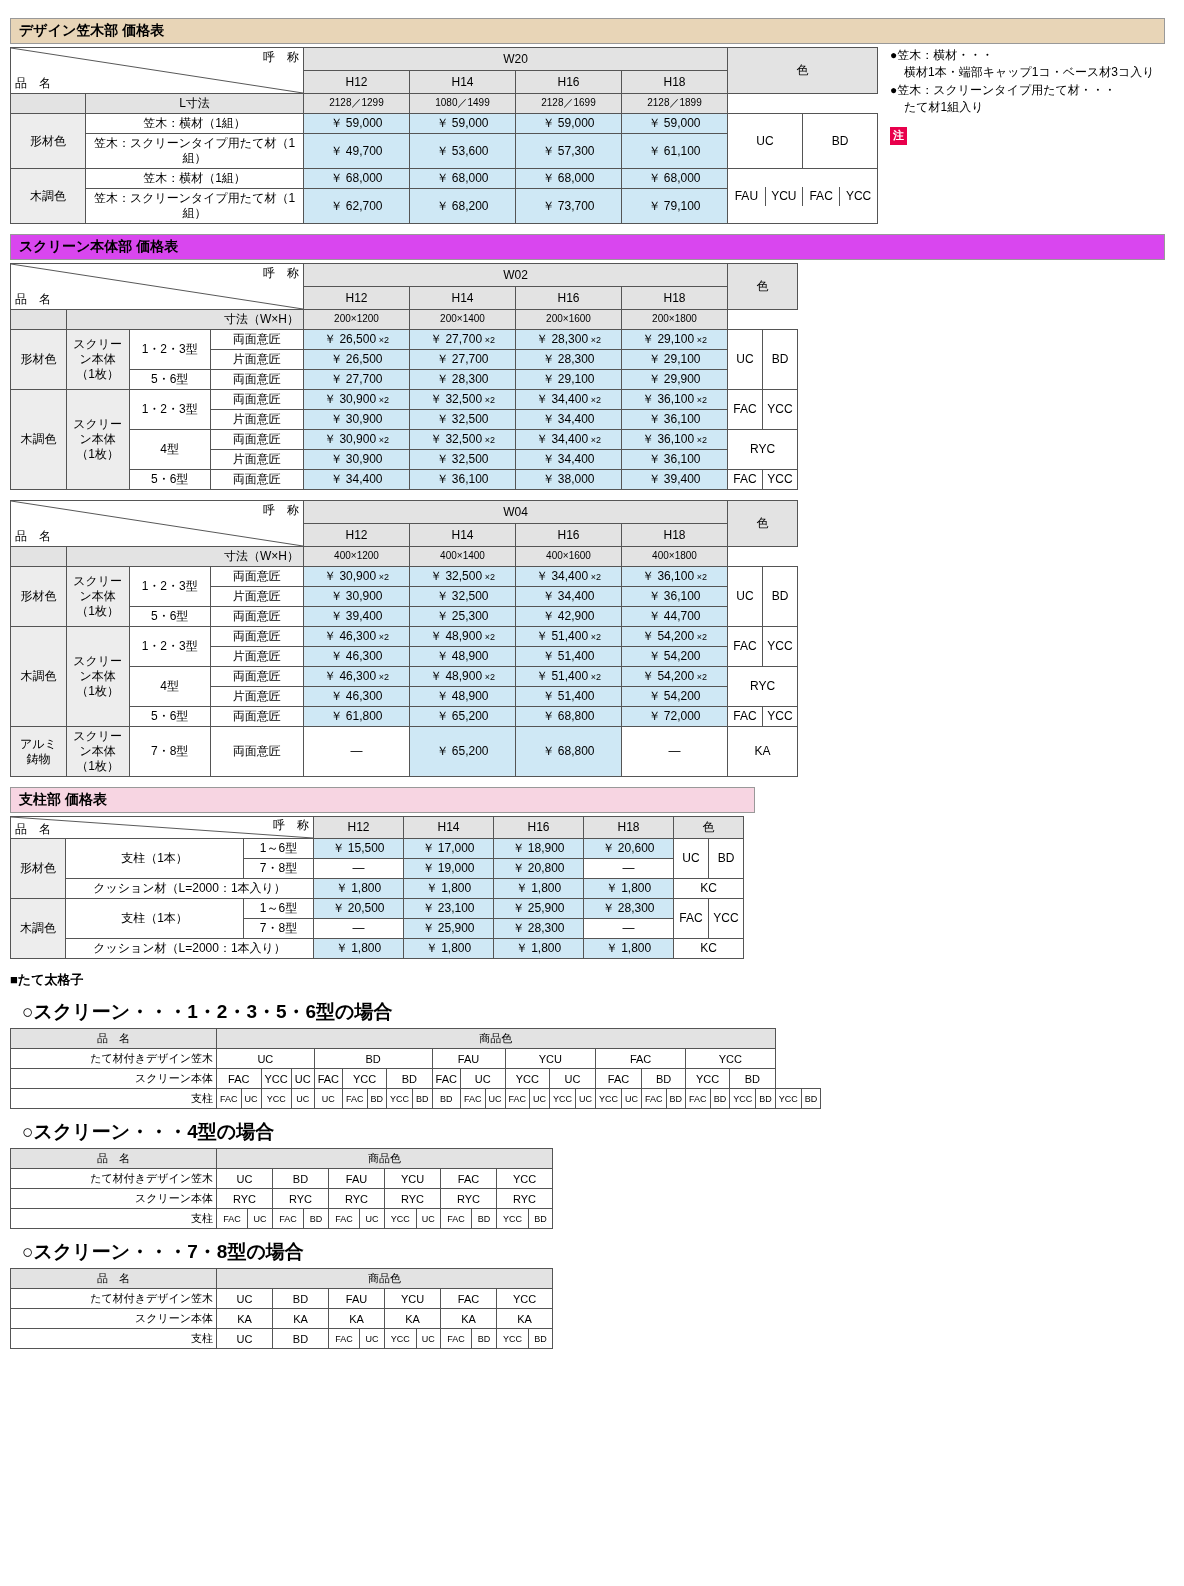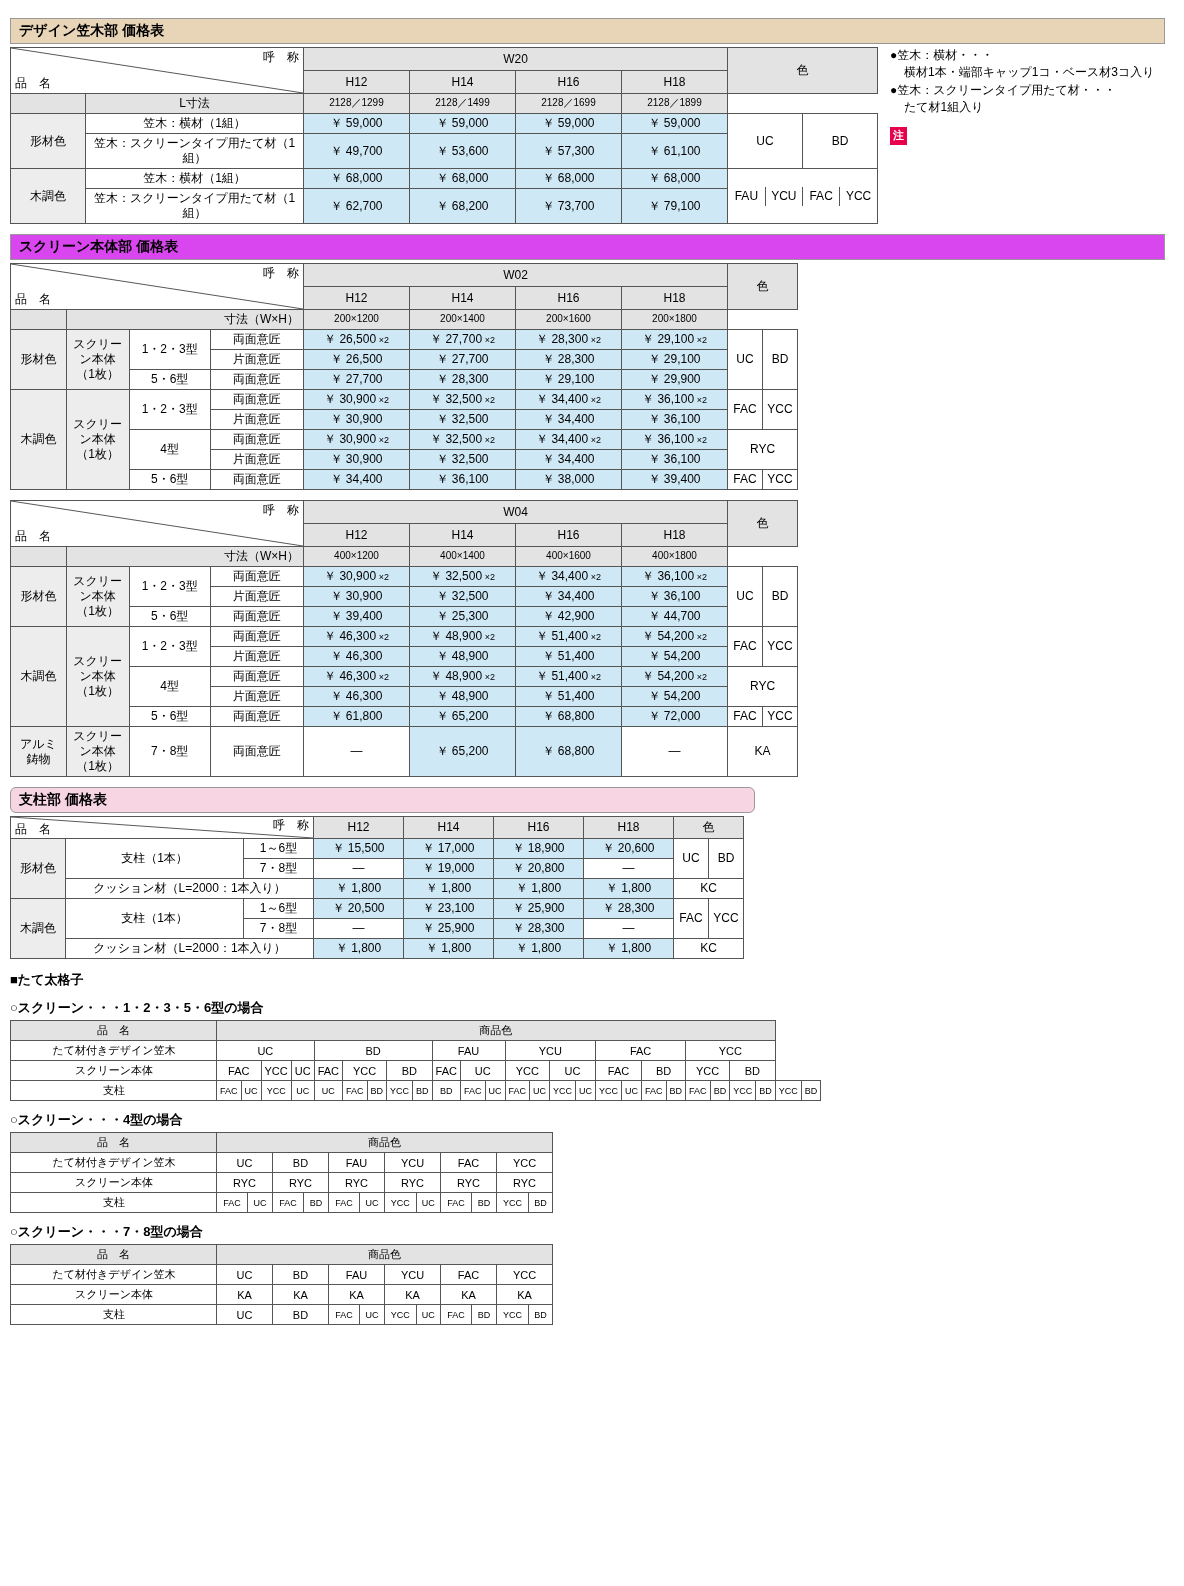--- a/index.html
+++ b/index.html
@@ -24,21 +24,21 @@
     background: #cfe7f5; border: 1px solid #6aa8c8; padding: 1px 4px; font-size: 11px; margin-right: 3px;
   }
 
   
   .banner {
     font-weight: bold; font-size: 14px; padding: 3px 8px; margin: 10px 9px 3px 0;
     border: 1px solid #999;
   }
   .banner.tan { background: #e8d5b7; }
   .banner.blue { background: #d946ef; }
-  .banner.pink { background: #f7d5e2; border-radius: 6px; }
+  .banner.pink { background: #f7d5e2; }
 
   
   table.pt { border-collapse: collapse; font-size: 12px; }
   table.pt td, table.pt th {
     border: 1px solid #555; padding: 2px 4px; text-align: center; font-weight: normal;
     background: #fff; line-height: 1.25;
   }
   .gray { background: #e3e3e3 !important; }
   .lgray { background: #ededed !important; }
   .price { background: #cfe8f5 !important; font-weight: bold; text-align: center; white-space: nowrap; }
@@ -66,24 +66,24 @@
   .note-flag {
     display: inline-block; background: #e8004c; color: #fff; font-size: 11px;
     padding: 1px 3px; margin-right: 3px; vertical-align: top; font-weight: bold;
   }
   .note-row { display: flex; margin-top: 10px; }
 
   .sec-row { display: flex; gap: 12px; align-items: flex-start; }
 
   
   .ct-title { font-size: 13px; font-weight: bold; margin: 12px 0 4px 0; }
-  .ct-sub { font-size: 13px; font-weight: bold; margin: 10px 0 3px 0; }
+  .ct-sub { font-size: 19px; font-weight: bold; margin: 10px 0 3px 12px; }
   table.ct { border-collapse: collapse; font-size: 11px; }
   table.ct td { border: 1px solid #555; padding: 2px 3px; text-align: center; height: 18px; }
-  table.ct td.lbl { text-align: center; padding-left: 4px; background: #fff; }
+  table.ct td.lbl { text-align: right; padding-left: 4px; background: #fff; }
   table.ct td.hd { background: #e3e3e3; }
 </style>
 </head>
 <body>
 
 <div class="page">
 
 
   <div class="banner tan">デザイン笠木部 価格表</div>
 
@@ -104,21 +104,21 @@
       <tr>
         <td class="gray" style="width:106px">H12</td>
         <td class="gray" style="width:106px">H14</td>
         <td class="gray" style="width:106px">H16</td>
         <td class="gray" style="width:106px">H18</td>
       </tr>
       <tr>
         <td class="gray" style="width:75px"></td>
         <td class="gray" style="width:218px">L寸法</td>
         <td class="gray small">2128／1299</td>
-        <td class="gray small">2128／1499</td>
+        <td class="gray small">1080／1499</td>
         <td class="gray small">2128／1699</td>
         <td class="gray small">2128／1899</td>
       </tr>
 
       <tr>
         <td rowspan="2" class="lgray">形材色</td>
         <td class="left">笠木：横材（1組）</td>
         <td class="price">￥ 59,000</td>
         <td class="price">￥ 59,000</td>
         <td class="price">￥ 59,000</td>

